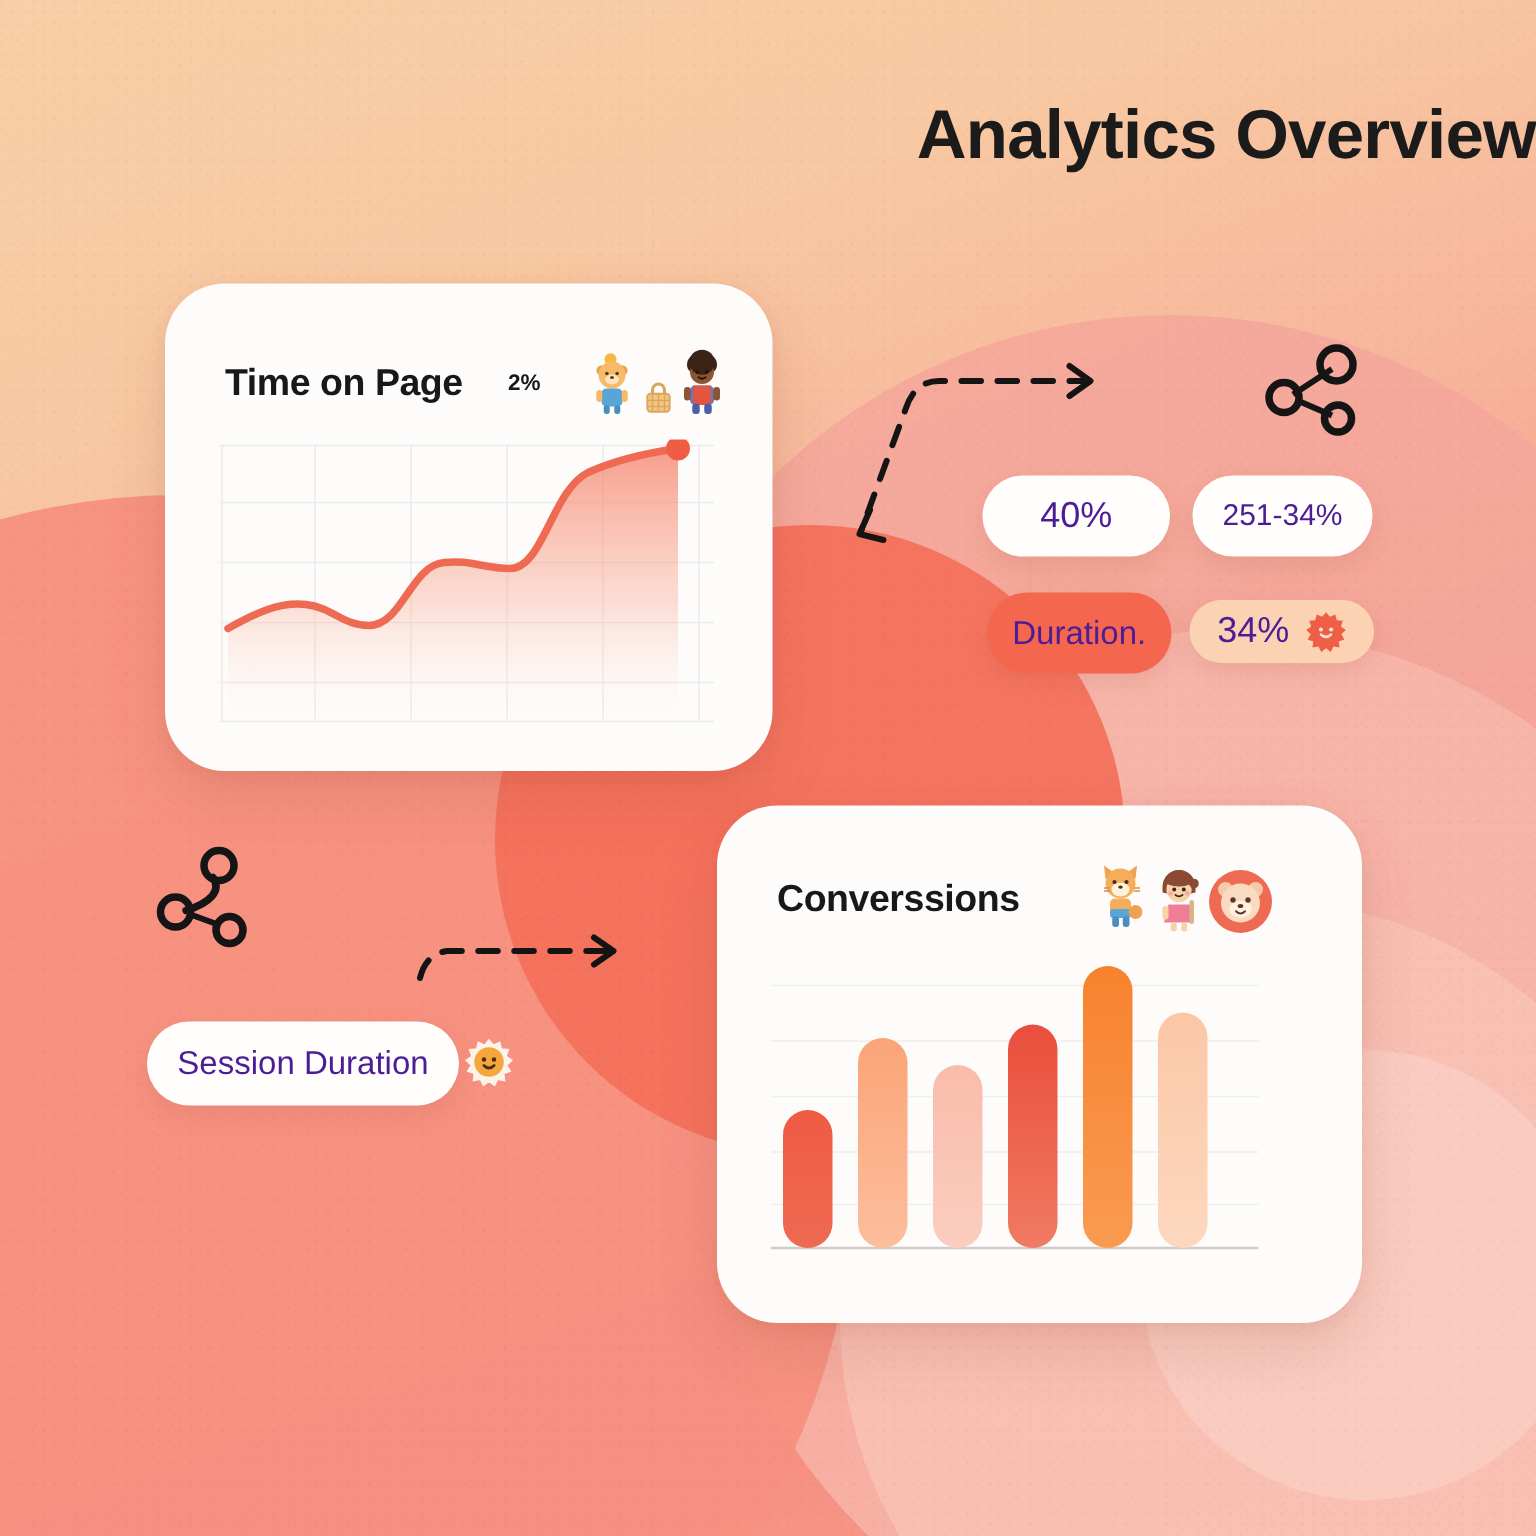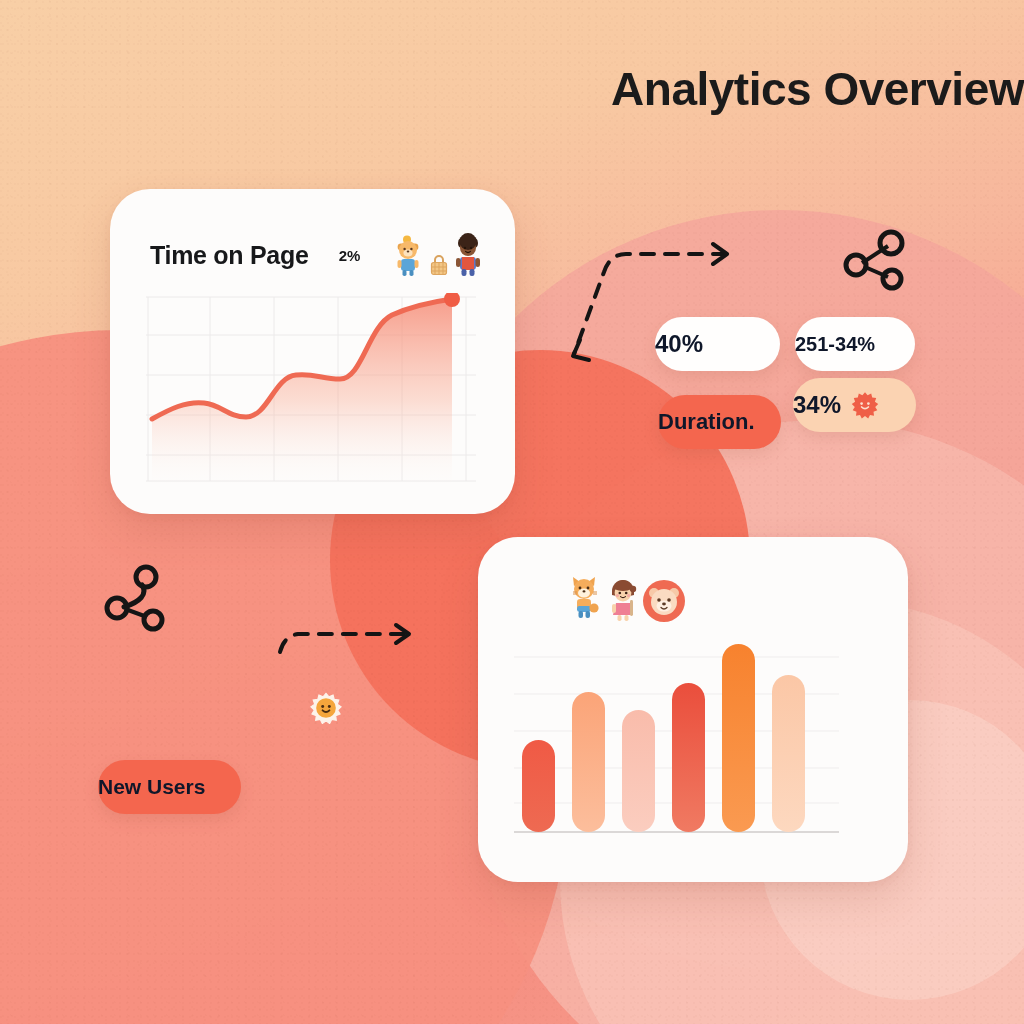--- a/index.html
+++ b/index.html
@@ -99,34 +99,34 @@
   
   .avatars{display:flex;align-items:flex-end;gap:2px;margin-left:6px;}
   .avatars svg{display:block;}
 
   
   .linechart{position:absolute;left:36px;top:104px;width:330px;height:192px;}
   .barchart{position:absolute;left:36px;top:90px;width:360px;height:228px;}
 
   
   .pill{
-    position:absolute;display:flex;align-items:center;gap:10px;
+    position:absolute;display:flex;align-items:center;justify-content:center;gap:10px;
     border-radius:999px;
-    font-weight:700;color:#0f172a;
+    font-weight:400;color:#4c1d95;
     box-shadow:0 6px 16px rgba(150,70,50,.13);
     white-space:nowrap;
   }
   .pill.white{background:#fffefd;}
   .pill.coral{background:#f4664e;}
   .pill.peach{background:#fbd3b2;}
 
   #pill-40     {left:655px;top:317px;width:125px;height:54px;font-size:24px;}
   #pill-251    {left:795px;top:317px;width:120px;height:54px;font-size:20px;}
   #pill-reaifity{left:658px;top:395px;width:123px;height:54px;font-size:22px;}
-  #pill-34     {left:793px;top:378px;width:123px;height:54px;font-size:24px;}
+  #pill-34     {left:793px;top:400px;width:123px;height:42px;font-size:24px;}
   #pill-session{left:98px;top:681px;width:208px;height:56px;font-size:22px;}
   #pill-newusers{left:98px;top:760px;width:143px;height:54px;font-size:21px;}
   #pill-ctr    {left:251px;top:760px;width:105px;height:54px;font-size:22px;}
 
   .sun-badge{display:inline-flex;flex:none;}
 
   
   .share-icon{position:absolute;}
   #share-top{left:836px;top:222px;}
   #share-bottom{left:96px;top:560px;}
@@ -230,20 +230,21 @@
                L 306 190 L 6 190 Z" fill="url(#areaFill)"></path>
       <path d="M6 126 C 24 116, 40 108, 58 110 C 76 112, 82 124, 100 124
                C 122 124, 128 84, 150 82 C 168 80, 176 86, 194 86
                C 216 86, 222 34, 246 22 C 268 12, 292 8, 306 6" fill="none" stroke="#ef6a53" stroke-width="5" stroke-linecap="round"></path>
       <circle cx="306" cy="6" r="8" fill="#f05d45"></circle>
     </svg>
   </div>
 
   <div class="card" id="card-bottom">
     <div class="card-head">
+      <span class="card-title">Converssions</span>
 
       <span class="avatars" style="margin-left:48px;">
 
         <svg width="38" height="48" viewBox="0 0 38 48">
           <path d="M8 11 L7 2 L14 7 Z" fill="#f0a34e"></path>
           <path d="M28 11 L29 2 L22 7 Z" fill="#f0a34e"></path>
           <circle cx="18" cy="14" r="10" fill="#f5ad5c"></circle>
           <ellipse cx="18" cy="18" rx="6" ry="4.6" fill="#fff2dd"></ellipse>
           <circle cx="14" cy="13" r="1.4" fill="#4a2e17"></circle>
           <circle cx="22" cy="13" r="1.4" fill="#4a2e17"></circle>
@@ -345,32 +346,32 @@
     <span class="sun-badge">
       <svg width="28" height="28" viewBox="0 0 28 28">
         <path d="M14 1.2 l2.6 3 3.6-1.6 1 3.9 4 .4-1.3 3.8 3.3 2.3-3 2.9 2.1 3.4-3.8 1.4.5 4-4-.7-1.8 3.6-3.2-2.5-3.2 2.5-1.8-3.6-4 .7.5-4-3.8-1.4 2.1-3.4-3-2.9 3.3-2.3-1.3-3.8 4-.4 1-3.9 3.6 1.6z" fill="#ef5f47"></path>
         <circle cx="10.6" cy="12.6" r="1.35" fill="#fde0cf"></circle>
         <circle cx="17.4" cy="12.6" r="1.35" fill="#fde0cf"></circle>
         <path d="M10.6 16 q3.4 3.2 6.8 0" stroke="#fde0cf" stroke-width="1.7" fill="none" stroke-linecap="round"></path>
       </svg>
     </span>
   </div>
 
+  <div class="pill white" id="pill-session">
+    <span>Session Duration</span>
+  </div>
   <div class="sun-badge" style="position:absolute;left:310px;top:692px;">
     <svg width="32" height="32" viewBox="0 0 28 28">
       <path d="M14 1.2 l2.6 3 3.6-1.6 1 3.9 4 .4-1.3 3.8 3.3 2.3-3 2.9 2.1 3.4-3.8 1.4.5 4-4-.7-1.8 3.6-3.2-2.5-3.2 2.5-1.8-3.6-4 .7.5-4-3.8-1.4 2.1-3.4-3-2.9 3.3-2.3-1.3-3.8 4-.4 1-3.9 3.6 1.6z" fill="#fdf3ea" stroke="#fdf3ea" stroke-width="1"></path>
       <circle cx="14" cy="14" r="8.6" fill="#f5a63c"></circle>
       <circle cx="11.1" cy="12.6" r="1.3" fill="#4a2d12"></circle>
       <circle cx="16.9" cy="12.6" r="1.3" fill="#4a2d12"></circle>
       <path d="M11 16 q3 3 6 0" stroke="#4a2d12" stroke-width="1.6" fill="none" stroke-linecap="round"></path>
     </svg>
   </div>
-  <div class="pill coral" id="pill-newusers">
-    <span>New Users</span>
-  </div>
 
   <svg class="share-icon" id="share-top" width="72" height="72" viewBox="0 0 72 72">
     <line x1="26" y1="41" x2="52" y2="24" stroke="#151515" stroke-width="4"></line>
     <line x1="29" y1="45" x2="52" y2="55" stroke="#151515" stroke-width="4"></line>
     <circle cx="20" cy="43" r="10" fill="none" stroke="#151515" stroke-width="5"></circle>
     <circle cx="55" cy="21" r="11" fill="none" stroke="#151515" stroke-width="5"></circle>
     <circle cx="56" cy="57" r="9" fill="none" stroke="#151515" stroke-width="5"></circle>
   </svg>
 
   <svg class="share-icon" id="share-bottom" width="80" height="80" viewBox="0 0 80 80">

